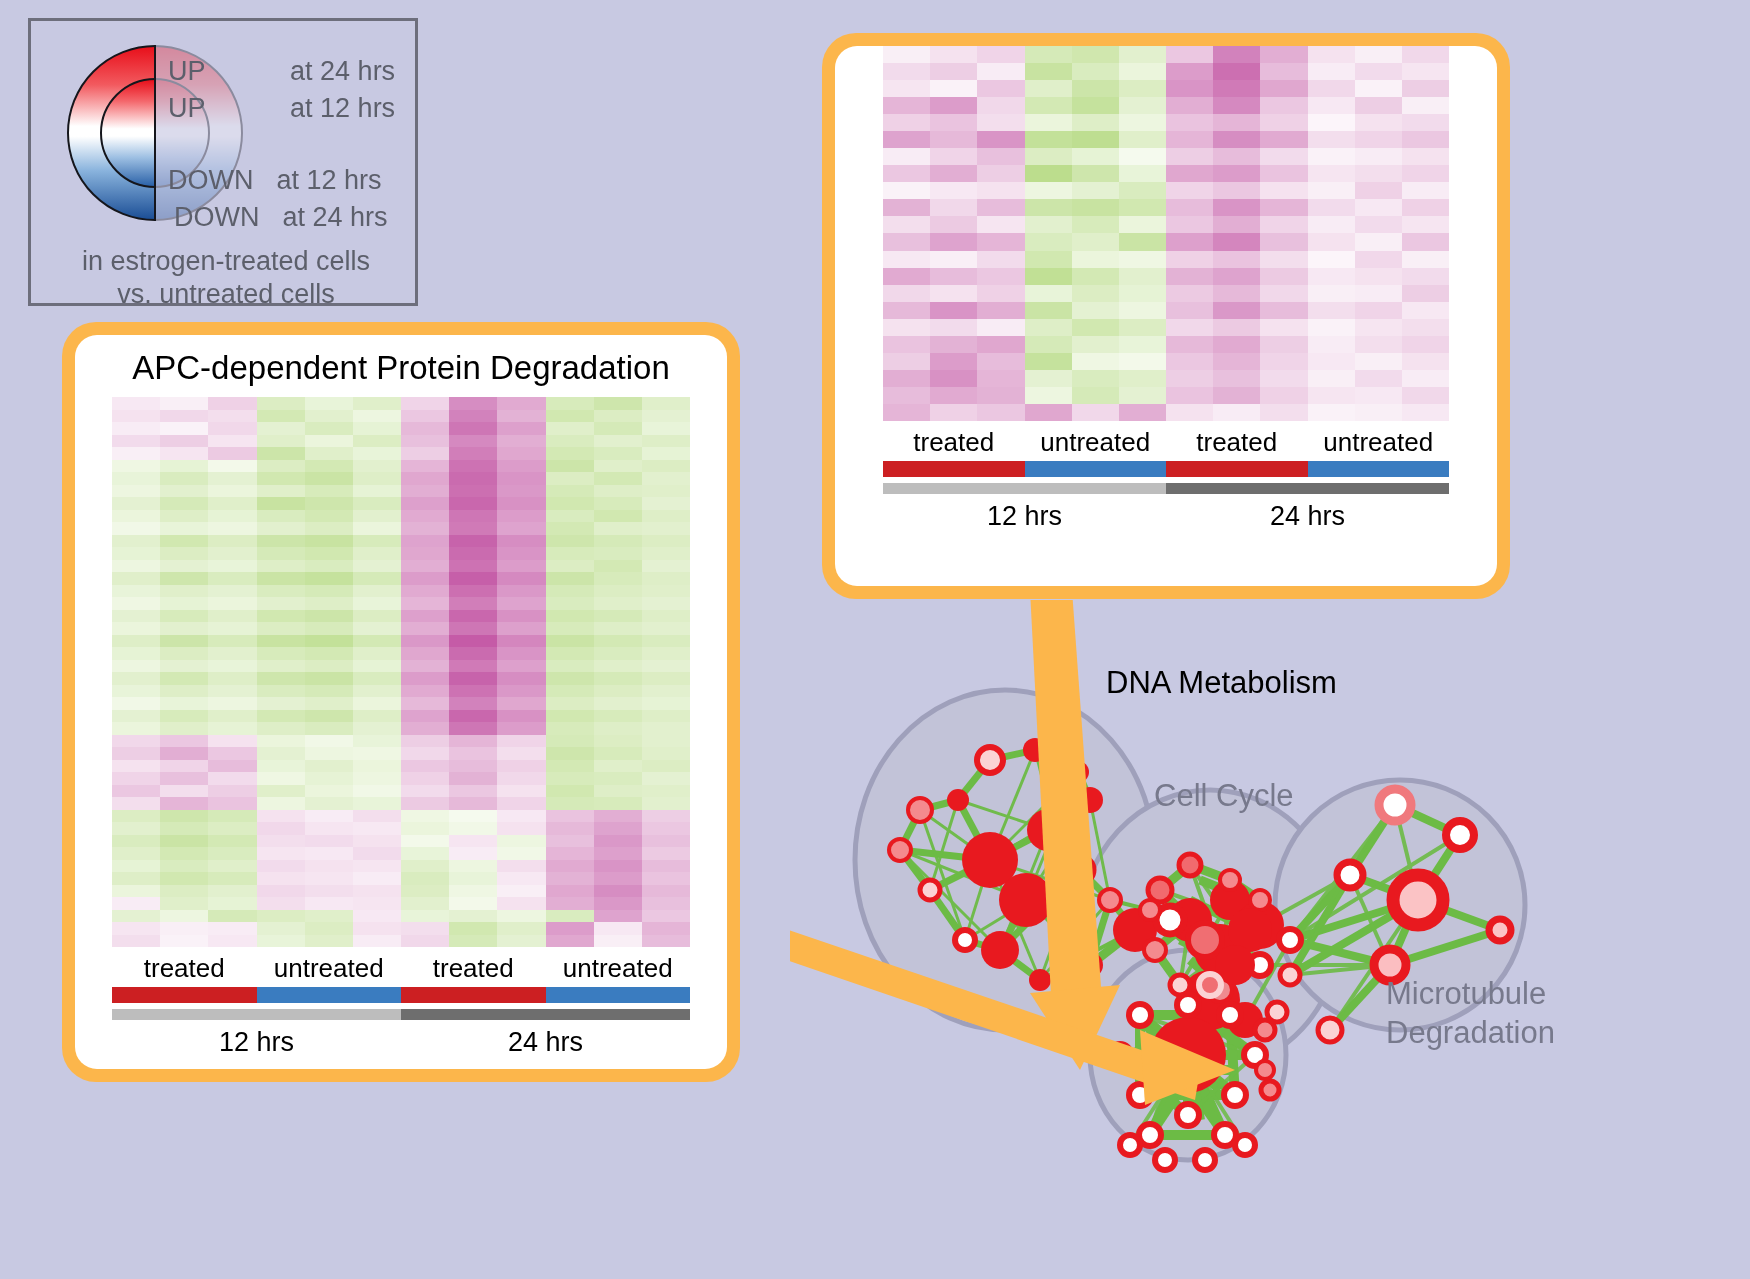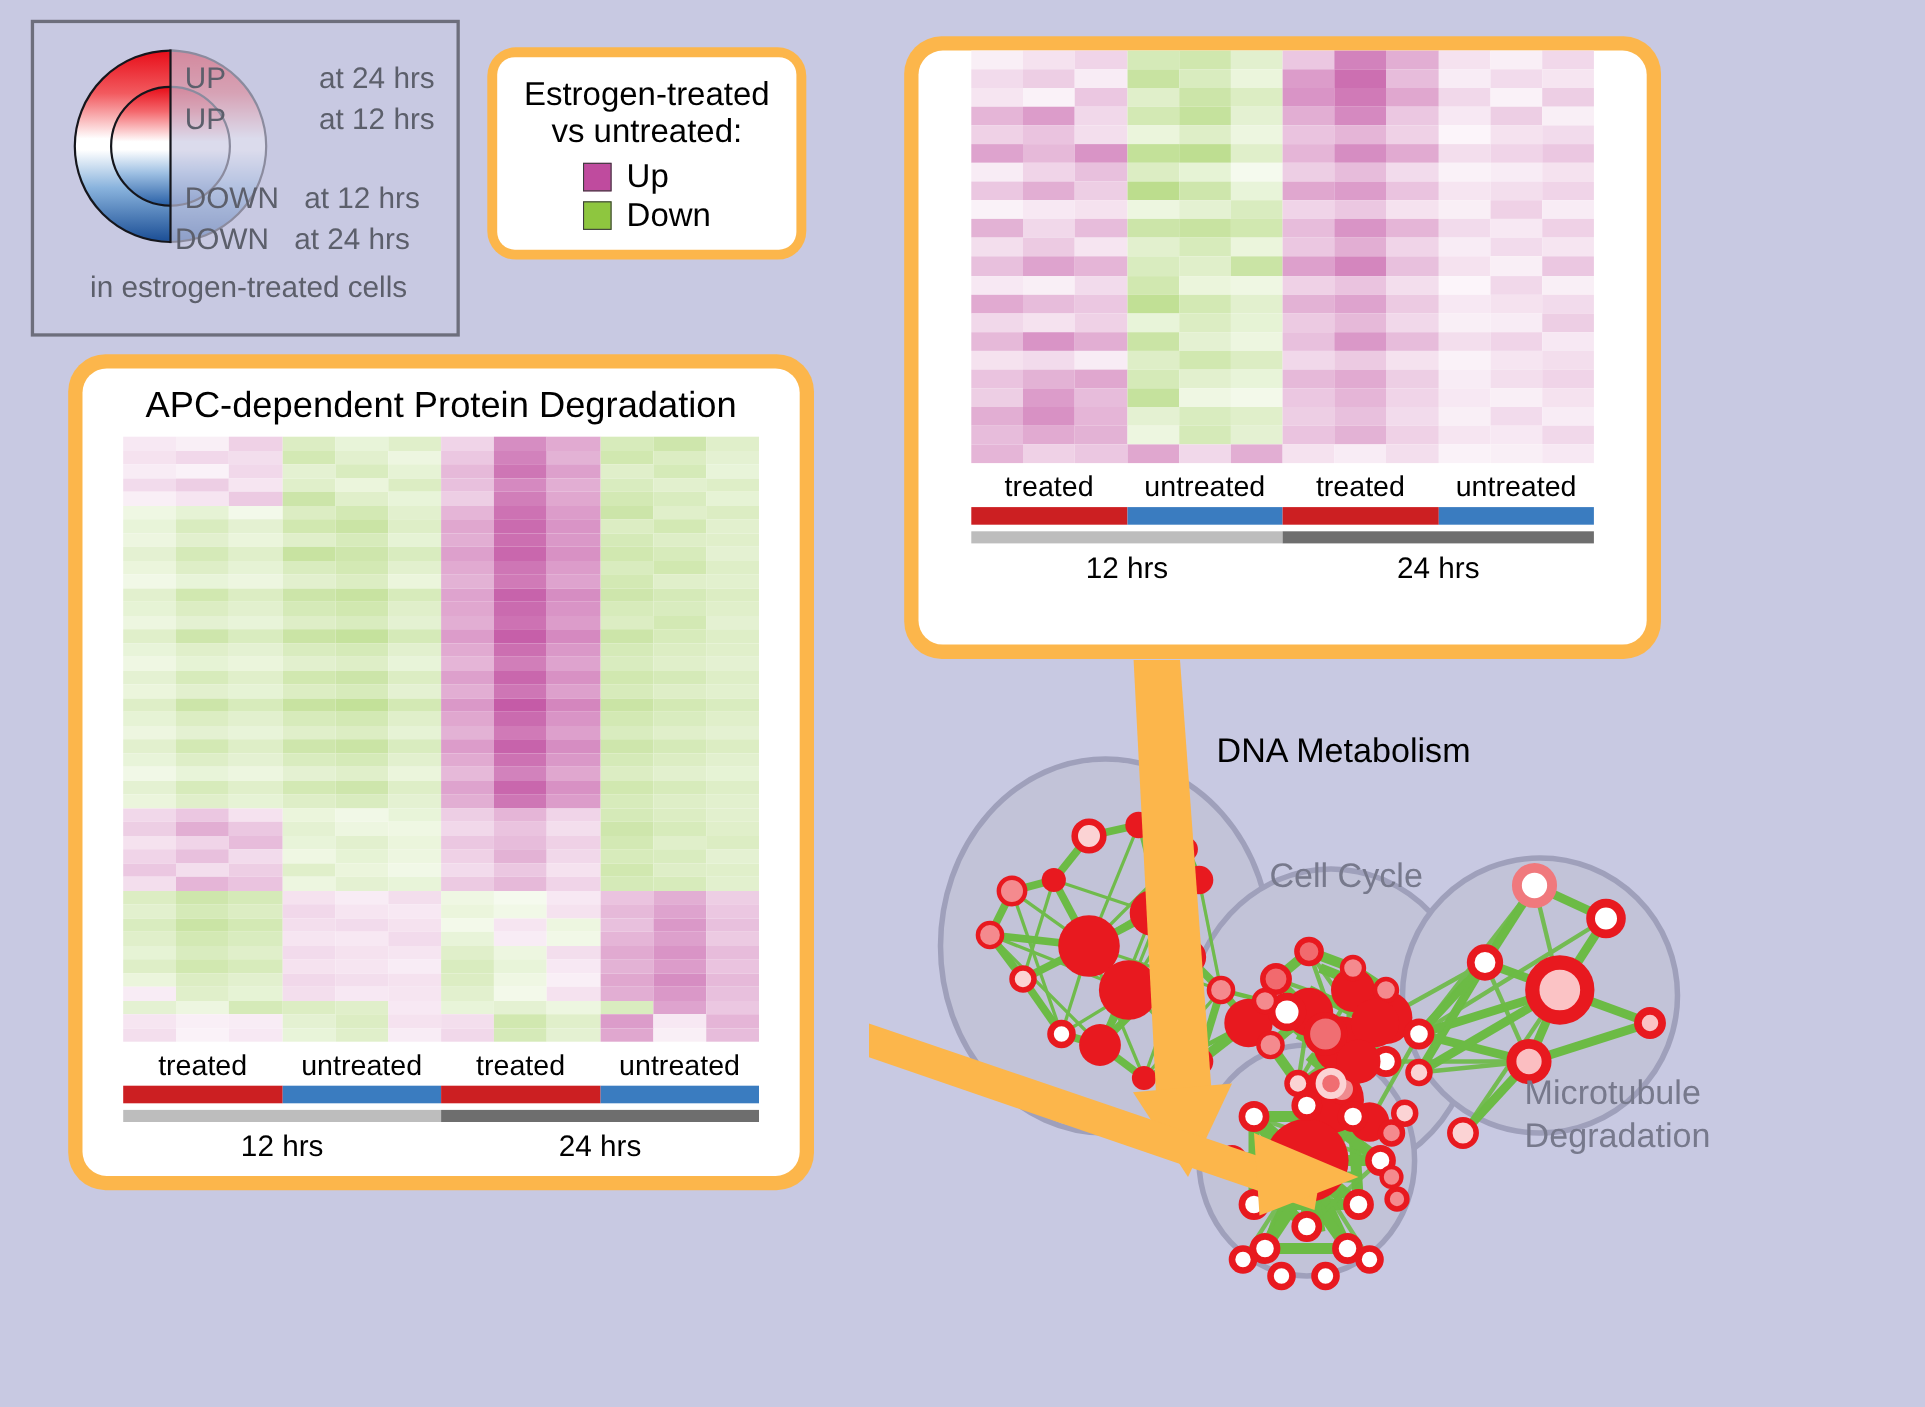--- a/index.html
+++ b/index.html
@@ -103,49 +103,32 @@
     <div class="cb-row" style="left:137px;top:72px;">
       <span>UP</span>
       <span style="display:inline-block;width:70px;"></span>
       <span>at 12 hrs</span>
     </div>
     <div class="cb-row" style="left:137px;top:144px;">
       <span>DOWN</span>
       <span style="display:inline-block;width:8px;"></span>
       <span>at 12 hrs</span>
     </div>
-    <div class="cb-row" style="left:128px;top:181px;">
+    <div class="cb-row" style="left:143px;top:181px;">
       <span>DOWN</span>
       <span style="display:inline-block;width:8px;"></span>
       <span>at 24 hrs</span>
     </div>
 
     <div class="cb-note" style="top:224px;">
       <div>in estrogen-treated cells</div>
+      <div>vs. untreated cells</div>
     </div>
   </div>
 
-  <div class="keybox">
-    <div class="keybox-inner">
-      <div class="keybox-title">
-        <div>Estrogen-treated</div>
-        <div>vs untreated:</div>
-      </div>
-      <div class="key-rows">
-        <div class="key-row">
-          <span class="swatch" style="background:#bf4b9e"></span>
-          <span class="key-label">Up</span>
-        </div>
-        <div class="key-row">
-          <span class="swatch" style="background:#8ec63f"></span>
-          <span class="key-label">Down</span>
-        </div>
-      </div>
-    </div>
-  </div>
 
   <div class="panel" id="panel-repfork">
     <div class="panel-inner">
       <div class="hm-wrap">
         <div class="heatmap" id="hm-0" style="width: 566px; height: 375px; grid-template-columns: repeat(12, 1fr); grid-template-rows: repeat(22, 1fr);">
             <div style="background: rgb(249, 239, 246);"></div>
             <div style="background: rgb(245, 226, 239);"></div>
             <div style="background: rgb(240, 212, 232);"></div>
             <div style="background: rgb(213, 234, 184);"></div>
             <div style="background: rgb(208, 231, 174);"></div>

